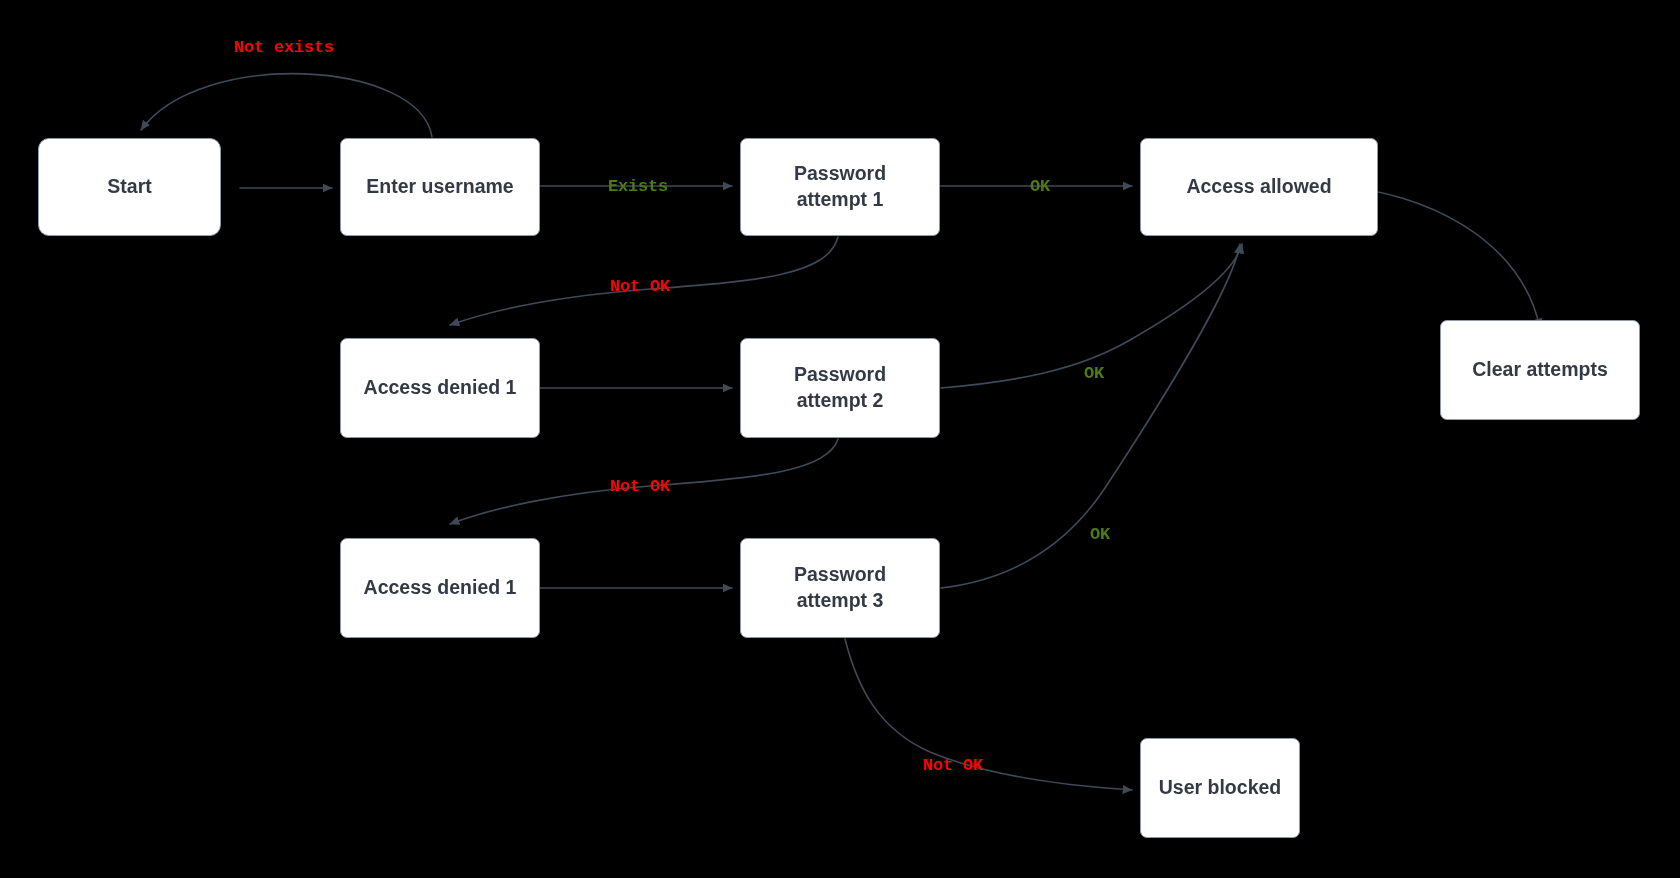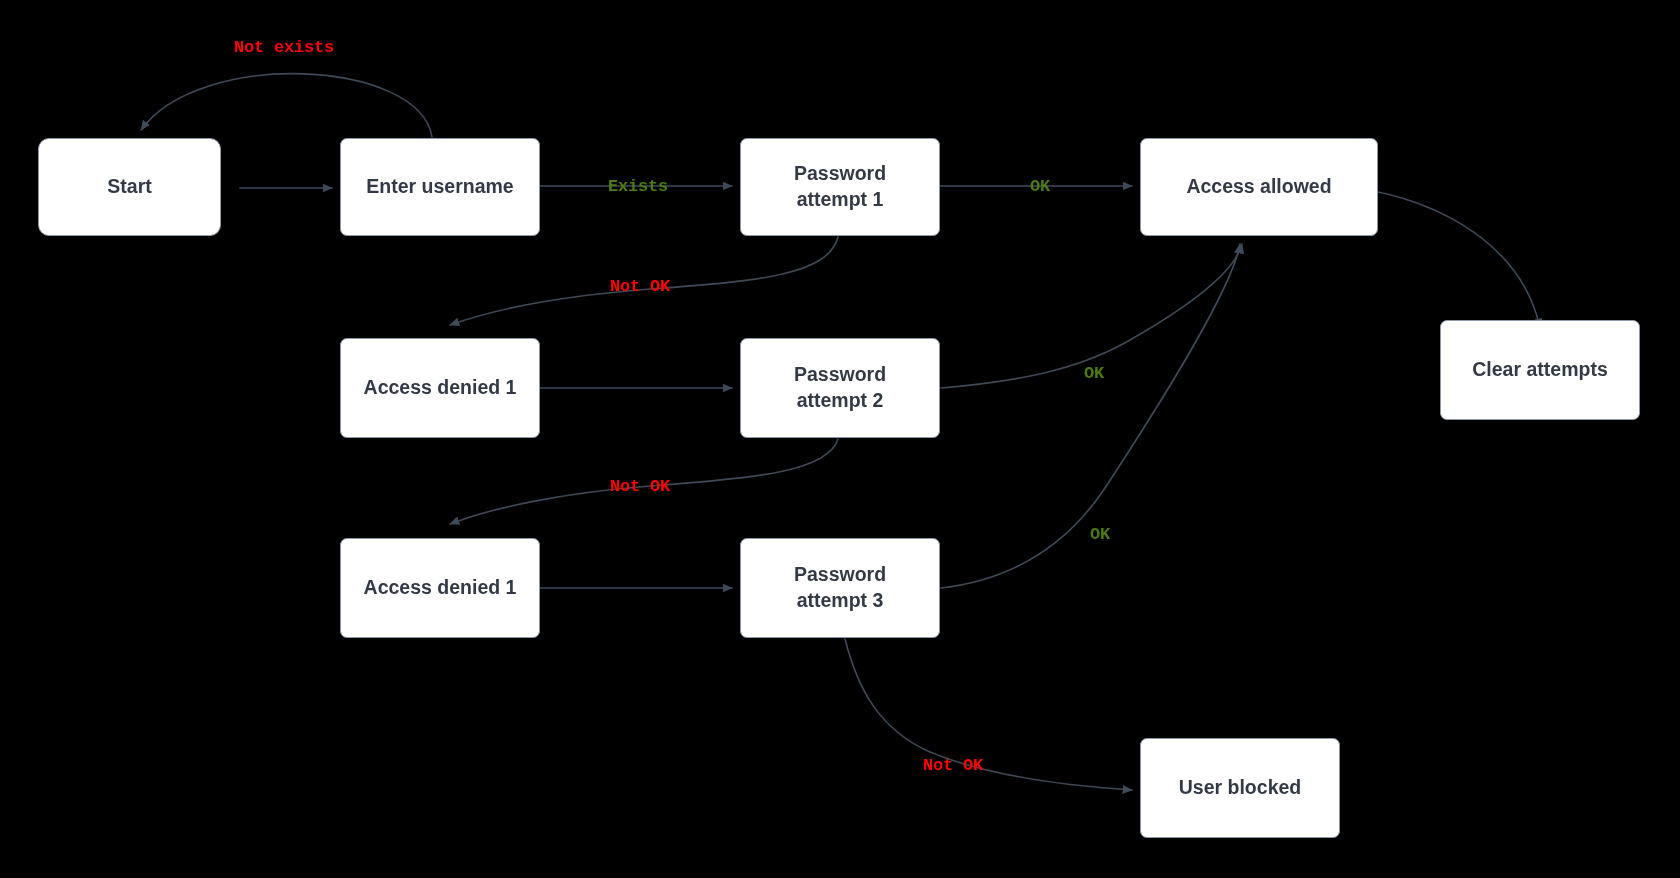--- a/index.html
+++ b/index.html
@@ -91,21 +91,21 @@
       <div class="flow-node" style="left: 740px; top: 138px; width: 200px; height: 98px;">Password
 attempt 1</div>
       <div class="flow-node" style="left: 1140px; top: 138px; width: 238px; height: 98px;">Access allowed</div>
       <div class="flow-node" style="left: 1440px; top: 320px; width: 200px; height: 100px;">Clear attempts</div>
       <div class="flow-node" style="left: 340px; top: 338px; width: 200px; height: 100px;">Access denied 1</div>
       <div class="flow-node" style="left: 740px; top: 338px; width: 200px; height: 100px;">Password
 attempt 2</div>
       <div class="flow-node" style="left: 340px; top: 538px; width: 200px; height: 100px;">Access denied 1</div>
       <div class="flow-node" style="left: 740px; top: 538px; width: 200px; height: 100px;">Password
 attempt 3</div>
-      <div class="flow-node" style="left: 1140px; top: 738px; width: 200px; height: 100px;">User blocked</div>
+      <div class="flow-node" style="left: 1140px; top: 738px; width: 160px; height: 100px;">User blocked</div>
     </div>
   <div id="labels-layer">
       <div class="edge-label pos" style="left: 638px; top: 186px;">Exists</div>
       <div class="edge-label neg" style="left: 284px; top: 47px;">Not exists</div>
       <div class="edge-label pos" style="left: 1040px; top: 186px;">OK</div>
       <div class="edge-label neg" style="left: 640px; top: 286px;">Not OK</div>
       <div class="edge-label pos" style="left: 1094px; top: 373px;">OK</div>
       <div class="edge-label neg" style="left: 640px; top: 486px;">Not OK</div>
       <div class="edge-label pos" style="left: 1100px; top: 534px;">OK</div>
       <div class="edge-label neg" style="left: 953px; top: 765px;">Not OK</div>

